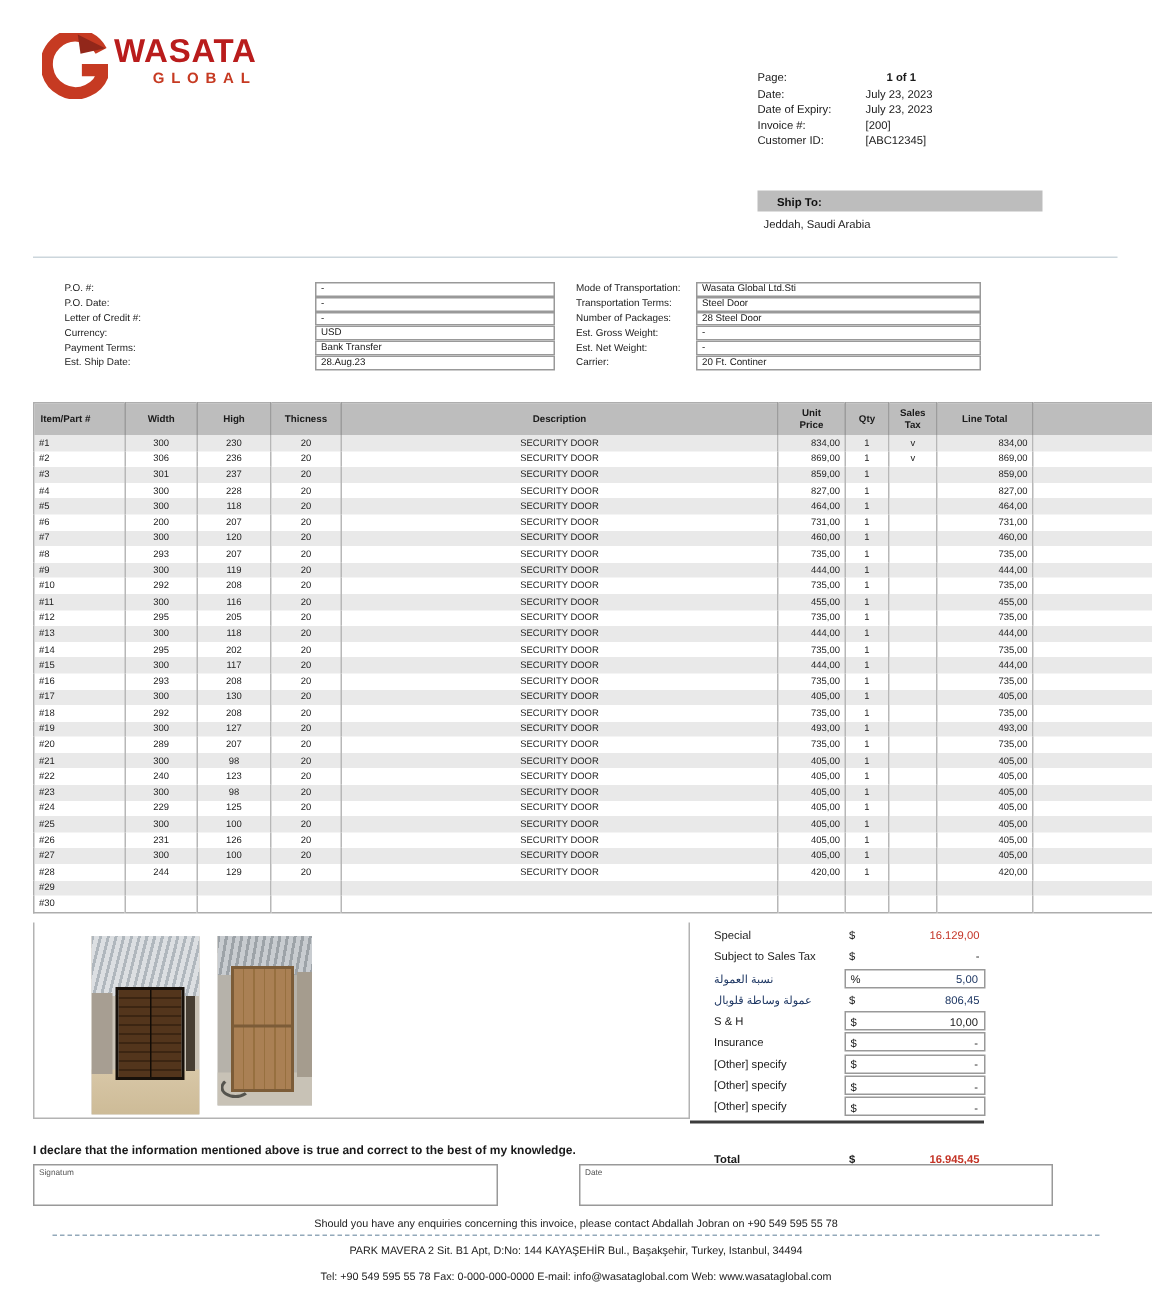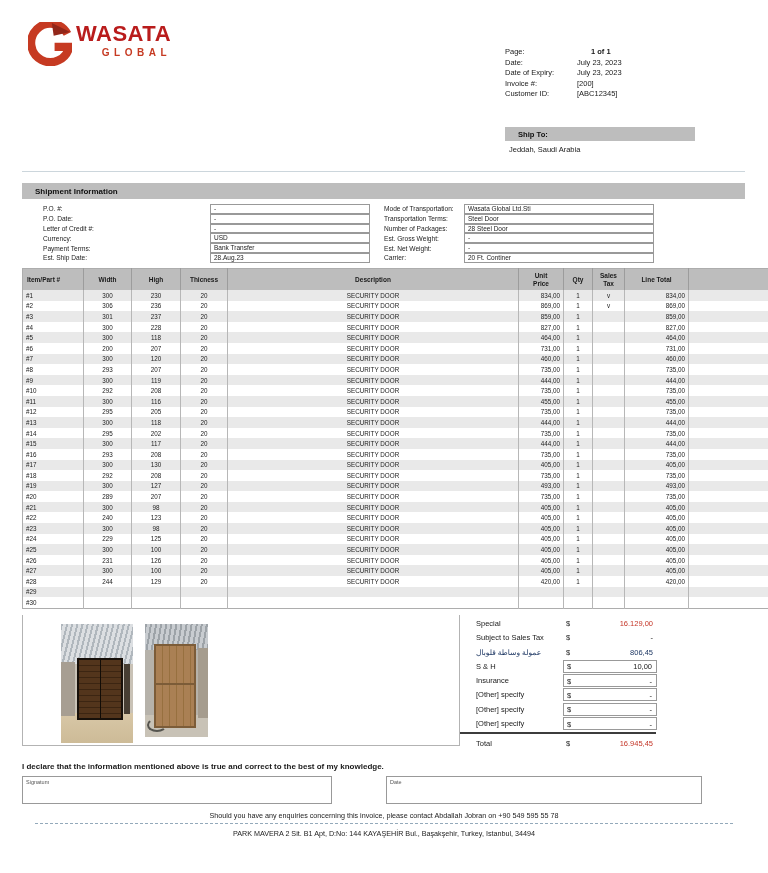--- a/index.html
+++ b/index.html
@@ -81,21 +81,21 @@
   
   .totals{position:absolute;left:460px;top:616px;width:245px;font-size:7.5px;}
   .t-row{position:relative;height:14.3px;}
   .t-label{position:absolute;left:16px;top:3px;}
   .t-sym{position:absolute;left:106px;top:3px;}
   .t-val{position:absolute;right:52px;top:3px;text-align:right;}
   .t-box{position:absolute;left:103px;top:1px;width:92px;height:11px;border:1px solid #999;background:#fff;}
   .t-box .t-sym{left:3px;top:1.5px;}
   .t-box .t-val{right:4px;top:1.5px;}
   .t-rule{border-top:2px solid #3c3c3c;width:196px;margin-top:2px;}
-  .t-total{position:relative;height:15px;font-weight:normal;margin-top:2px;}
+  .t-total{position:relative;height:15px;font-weight:bold;margin-top:16px;}
   .red{color:#c43527;}
   .navy{color:#1f3864;}
 
   
   .declaration{position:absolute;left:22px;top:762px;font-size:8px;font-weight:bold;}
   .sig-box{position:absolute;top:776px;height:26px;border:1px solid #999;background:#fff;}
   .sig-1{left:22px;width:308px;}
   .sig-2{left:386px;width:314px;}
   .sig-label{font-size:5.5px;color:#555;padding:2px 0 0 3px;}
 
@@ -132,21 +132,20 @@
 
 
   <div class="shipto">
     <div class="bar">Ship To:</div>
     <div class="shipto-line">Jeddah, Saudi Arabia</div>
   </div>
 
   <div class="divider1"></div>
 
   <div class="shipment">
-    <div class="bar">Shipment Information</div>
     <div class="ship-fields">
       <div class="sf-col-l">
           <div class="sf-row">
             <span class="sf-label">P.O. #:</span>
             <span class="sf-box">-</span>
           </div>
           <div class="sf-row">
             <span class="sf-label">P.O. Date:</span>
             <span class="sf-box">-</span>
           </div>
@@ -602,20 +601,27 @@
           <span class="t-label">Special</span>
           <span class="t-sym">$</span>
           <span class="t-val red">16.129,00</span>
         </div>
         <div class="t-row">
           <span class="t-label">Subject to Sales Tax</span>
           <span class="t-sym">$</span>
           <span class="t-val">-</span>
         </div>
         <div class="t-row">
+          <span class="t-label navy">نسبة العمولة</span>
+          <span class="t-box">
+            <span class="t-sym">%</span>
+            <span class="t-val navy">5,00</span>
+          </span>
+        </div>
+        <div class="t-row">
           <span class="t-label navy">عمولة وساطة قلوبال</span>
           <span class="t-sym">$</span>
           <span class="t-val navy">806,45</span>
         </div>
         <div class="t-row">
           <span class="t-label">S &amp; H</span>
           <span class="t-box">
             <span class="t-sym">$</span>
             <span class="t-val">10,00</span>
           </span>
@@ -662,14 +668,15 @@
   <div class="sig-box sig-1">
     <div class="sig-label">Signatum</div>
   </div>
   <div class="sig-box sig-2">
     <div class="sig-label">Date</div>
   </div>
 
   <div class="f-line f1">Should you have any enquiries concerning this invoice, please contact Abdallah Jobran on +90 549 595 55 78</div>
   <div class="f-div"></div>
   <div class="f-line f2">PARK MAVERA 2 Sit. B1 Apt, D:No: 144 KAYAŞEHİR Bul., Başakşehir, Turkey, Istanbul, 34494</div>
+  <div class="f-line f3">Tel: +90 549 595 55 78 Fax: 0-000-000-0000 E-mail: info@wasataglobal.com Web: www.wasataglobal.com</div>
 
 </div>
 
 </body></html>

